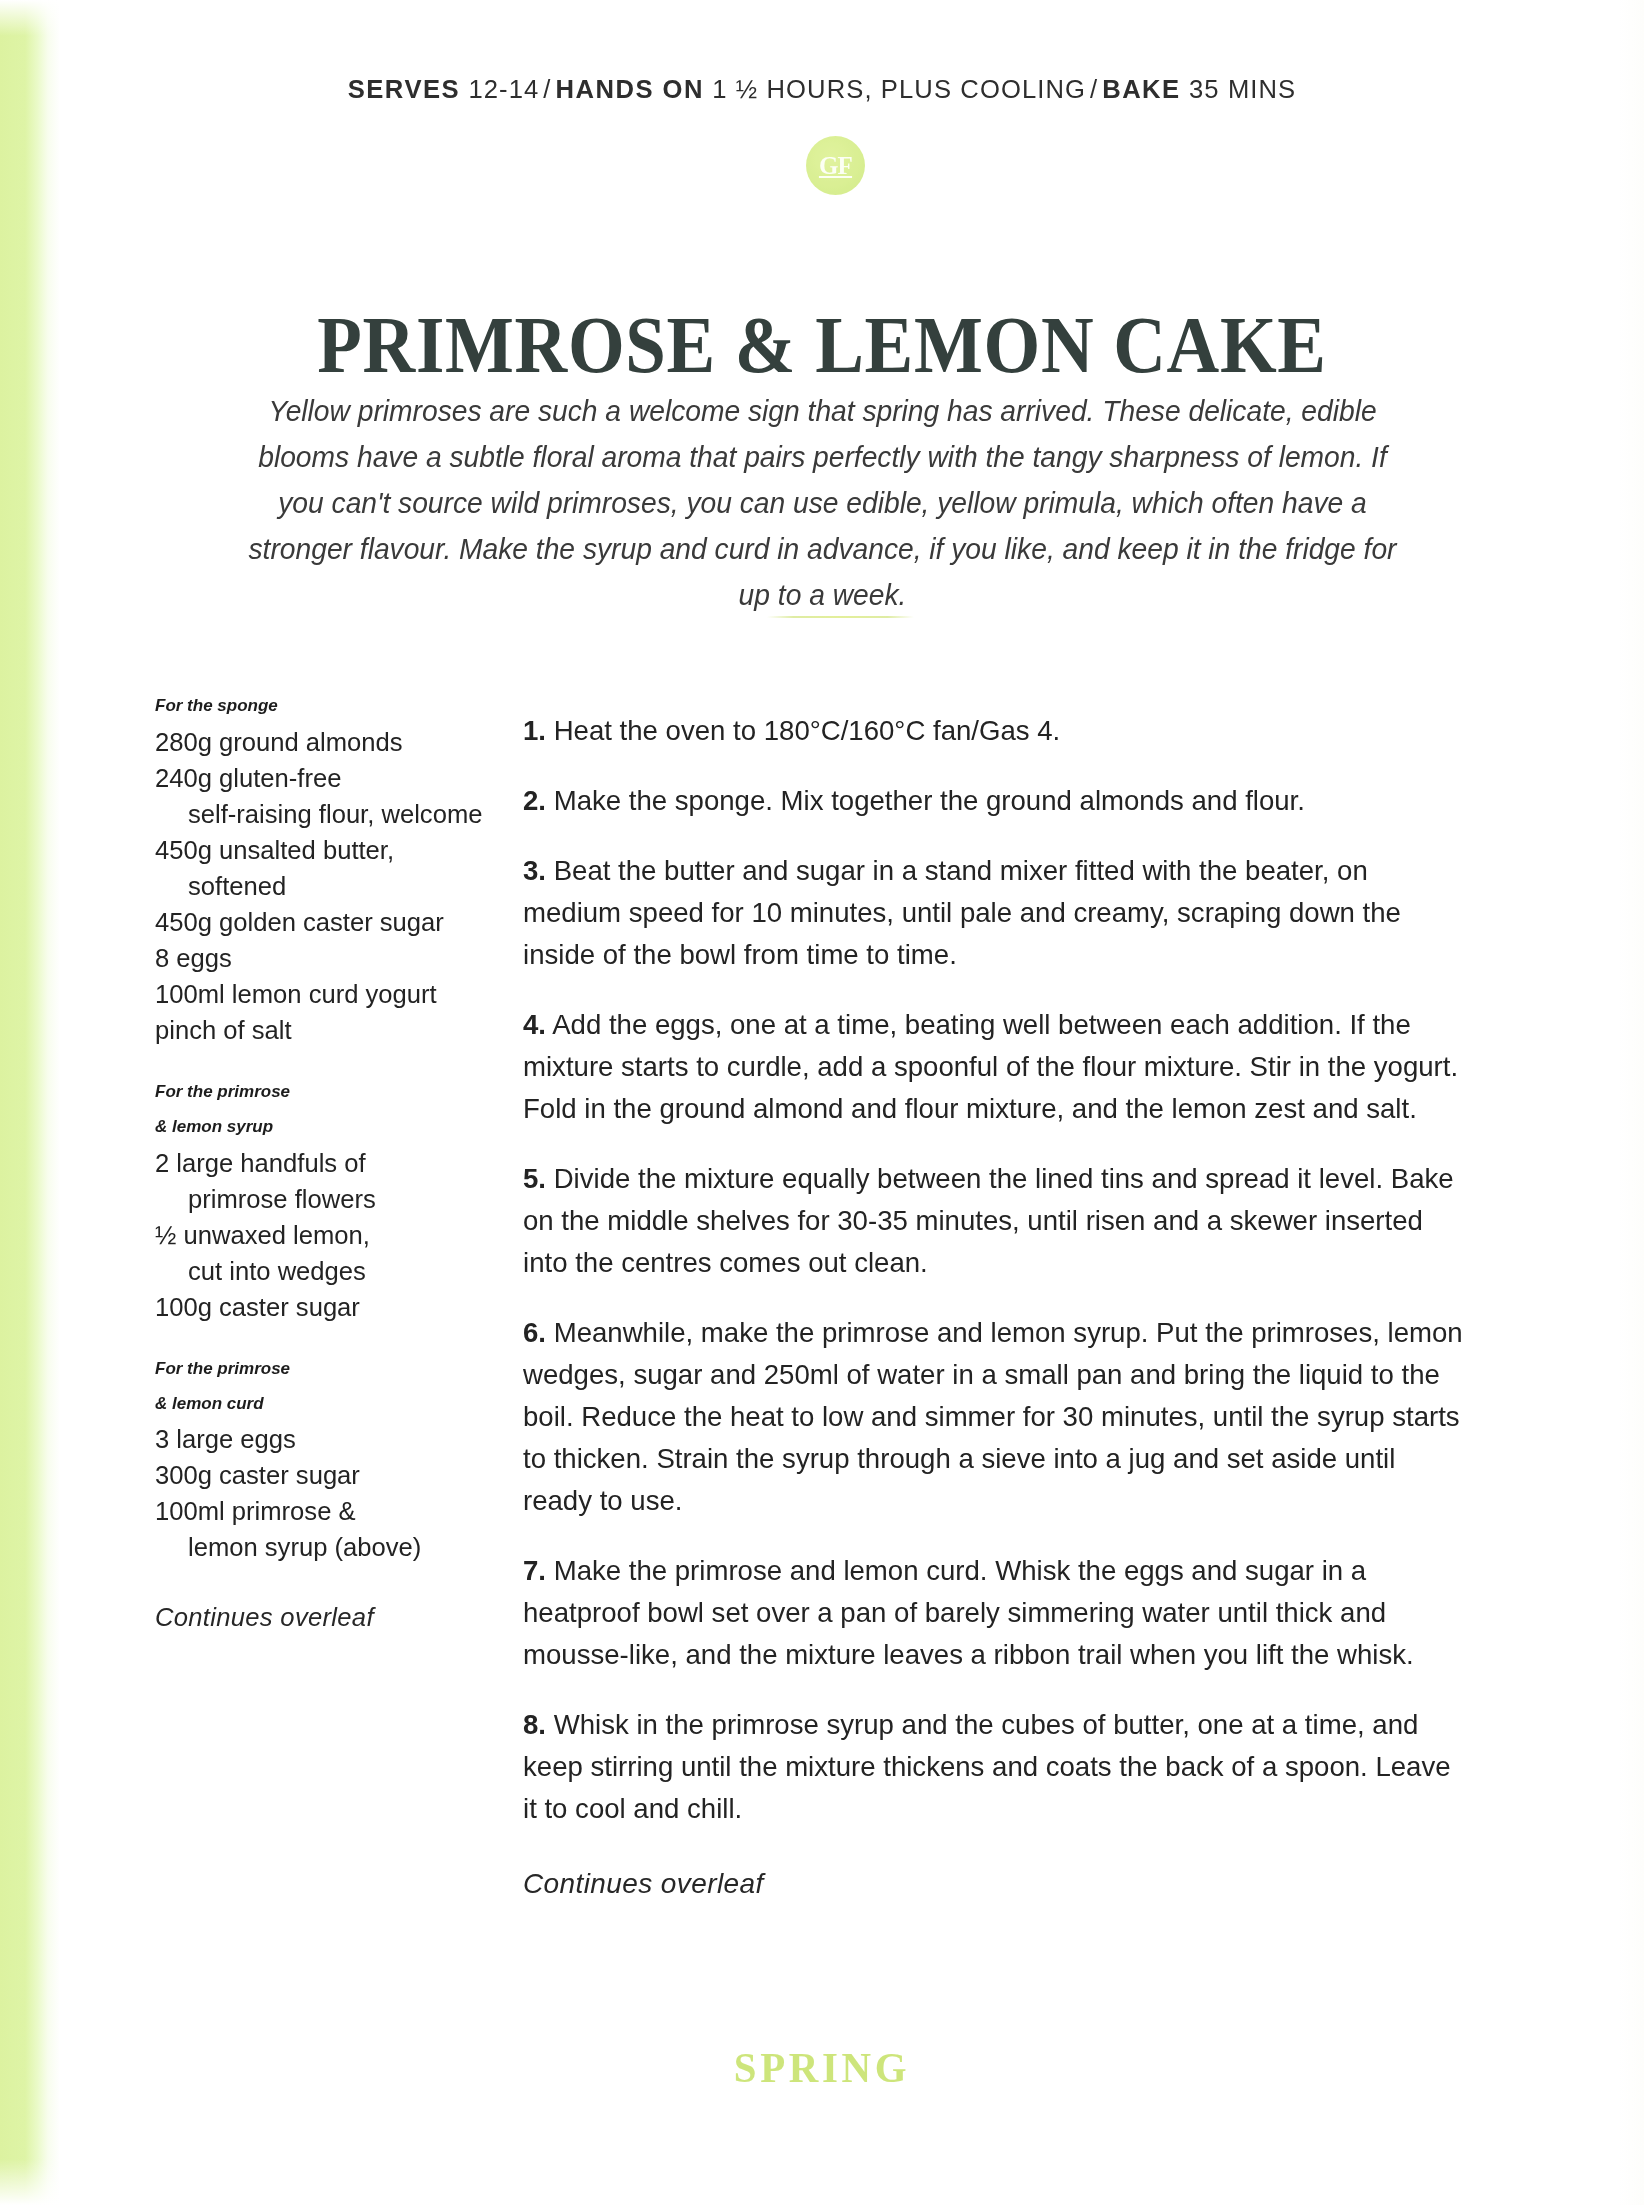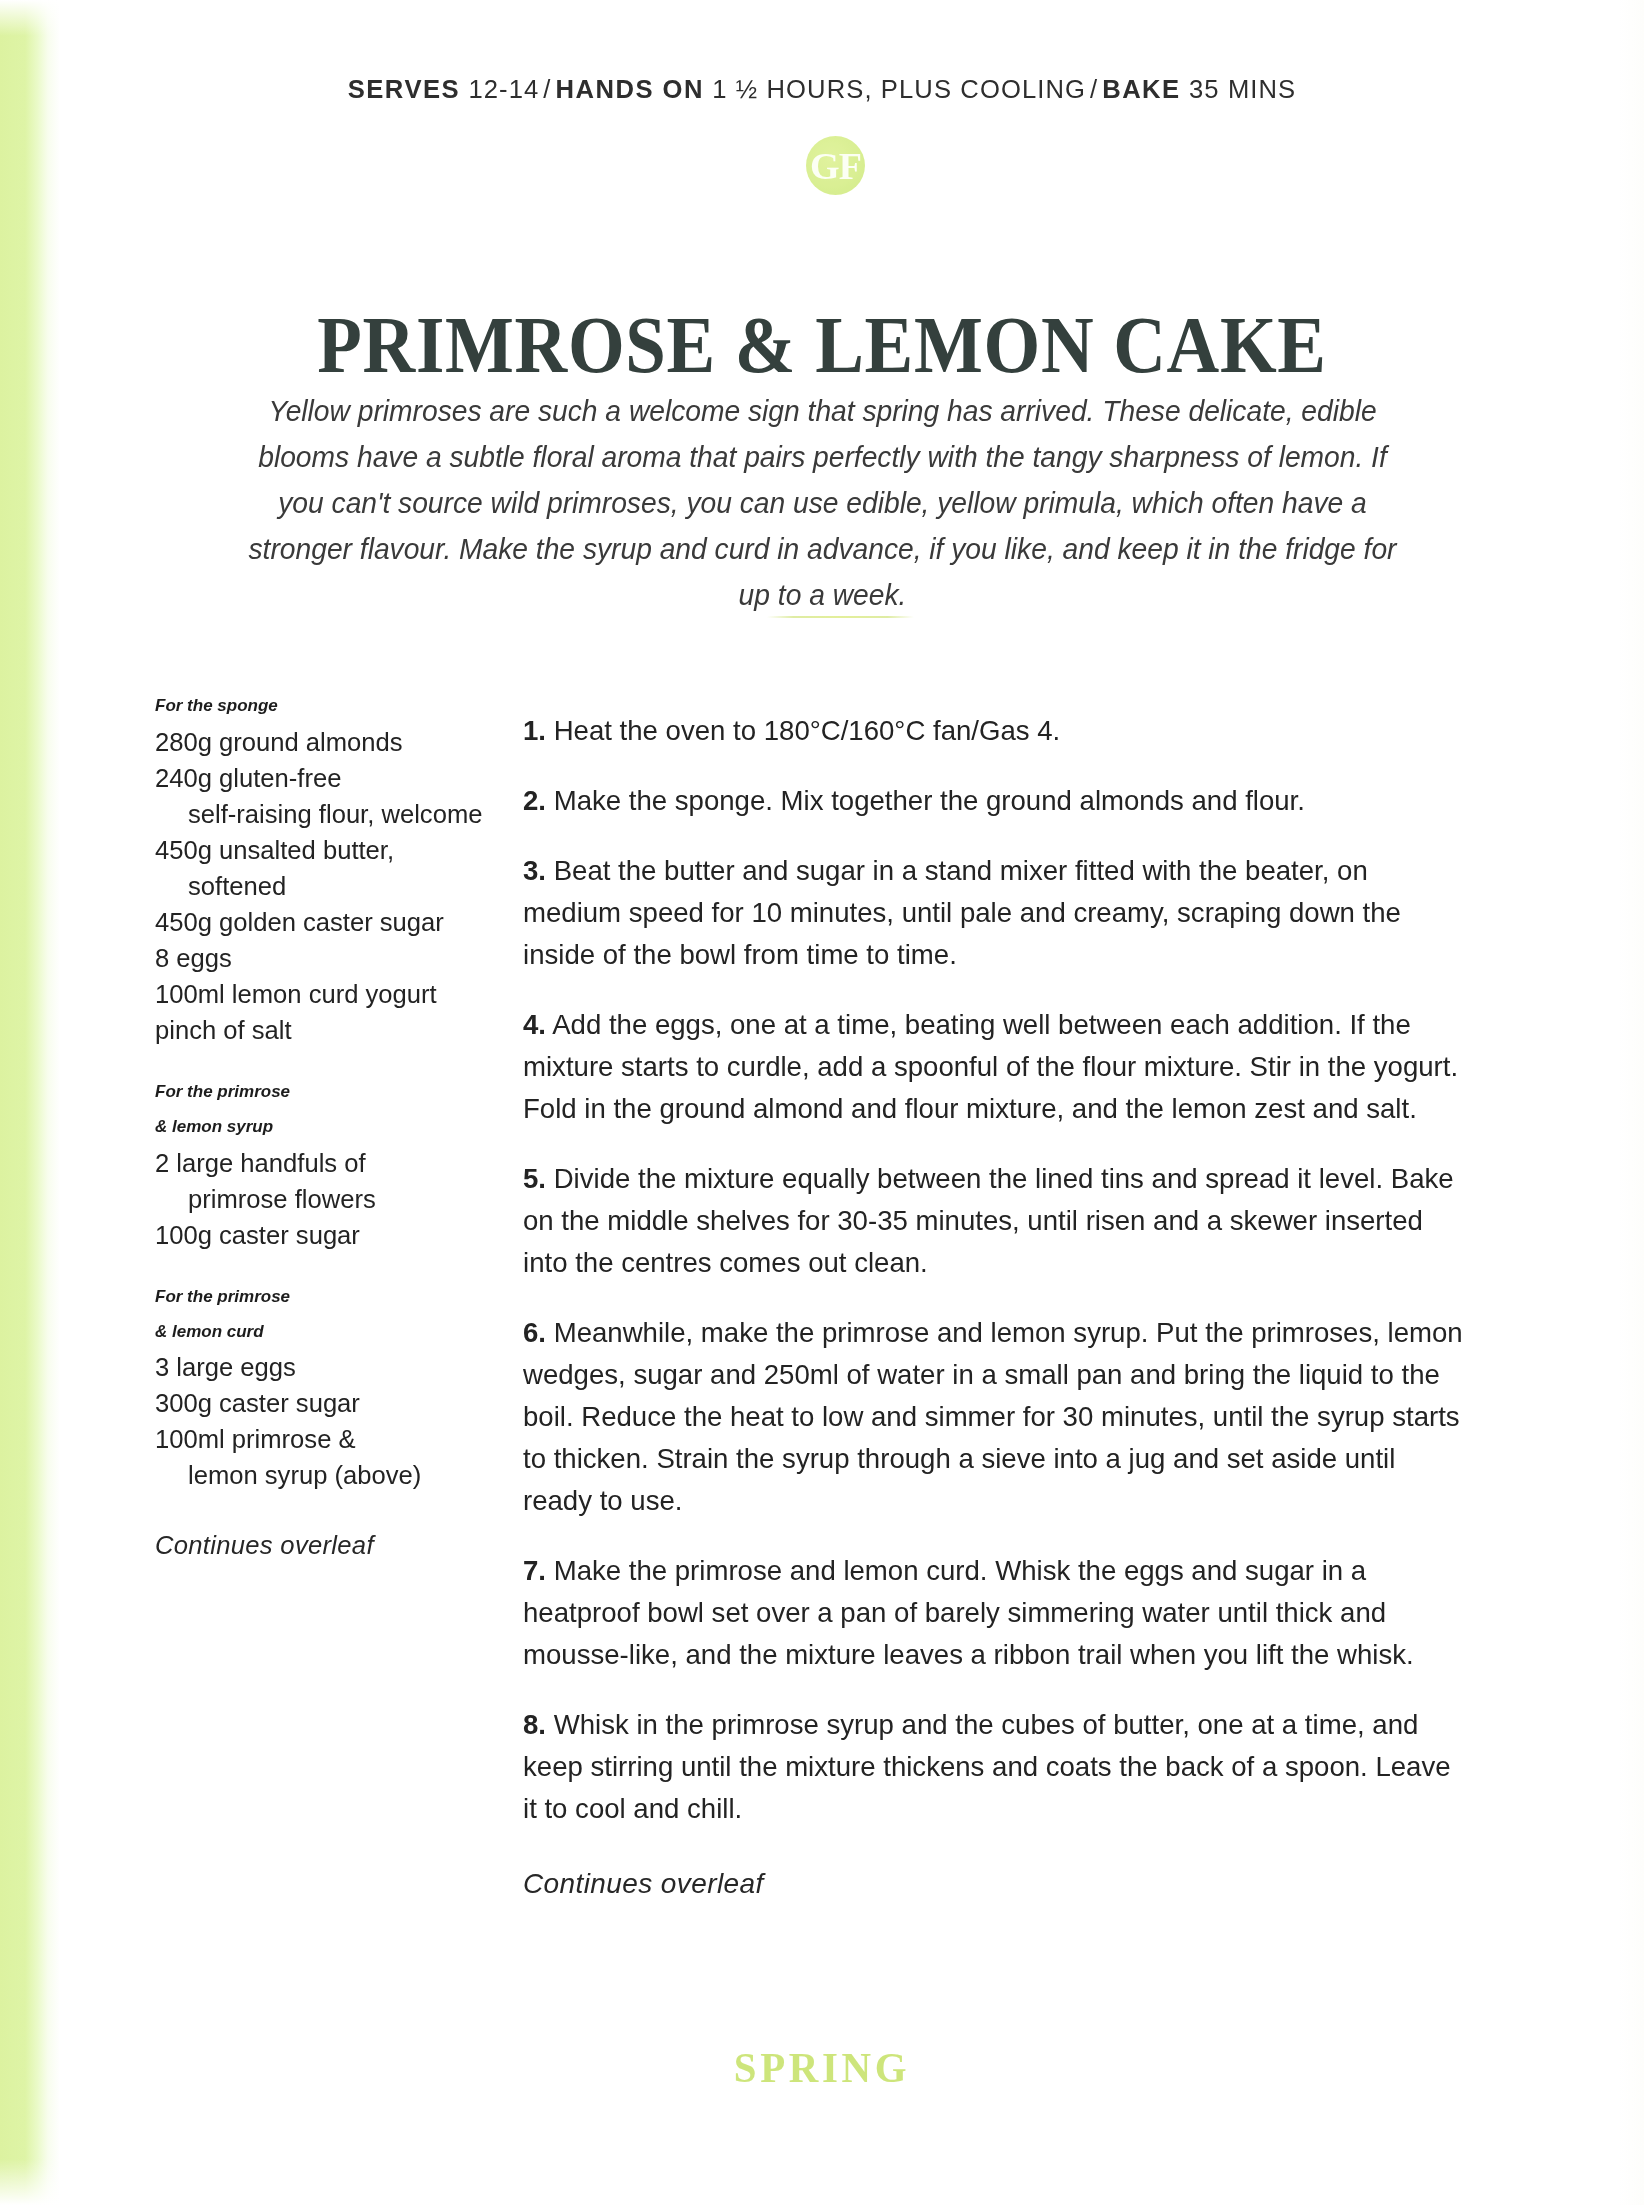--- a/index.html
+++ b/index.html
@@ -91,23 +91,24 @@
     opacity: 0.72;
   }
   .gf-badge span {
     position: absolute;
     inset: 0;
     display: flex;
     align-items: center;
     justify-content: center;
     font-family: "Liberation Serif", serif;
     font-weight: 700;
-    font-size: 38px;
+    font-size: 25px;
     color: #fbfff0;
     letter-spacing: -0.8px;
+    text-decoration: underline;
   }
 
   
   .recipe-title {
     position: absolute;
     left: 0;
     top: 251px;
     width: 1644px;
     text-align: center;
     font-family: "Liberation Serif", serif;
@@ -264,20 +265,21 @@
             <div class="ing-item">240g gluten-free<span class="cont">self-raising flour, welcome</span></div>
             <div class="ing-item">450g unsalted butter,<span class="cont">softened</span></div>
             <div class="ing-item">450g golden caster sugar</div>
             <div class="ing-item">8 eggs</div>
             <div class="ing-item">100ml lemon curd yogurt</div>
             <div class="ing-item">pinch of salt</div>
           </div>
           <div class="ing-group">
             <div class="ing-heading">For the primrose<br>&amp; lemon syrup</div>
             <div class="ing-item">2 large handfuls of<span class="cont">primrose flowers</span></div>
+            <div class="ing-item">½ unwaxed lemon,<span class="cont">cut into wedges</span></div>
             <div class="ing-item">100g caster sugar</div>
           </div>
           <div class="ing-group">
             <div class="ing-heading">For the primrose<br>&amp; lemon curd</div>
             <div class="ing-item">3 large eggs</div>
             <div class="ing-item">300g caster sugar</div>
             <div class="ing-item">100ml primrose &amp;<span class="cont">lemon syrup (above)</span></div>
           </div>
         </div>
       <div class="continues-ing">Continues overleaf</div>

